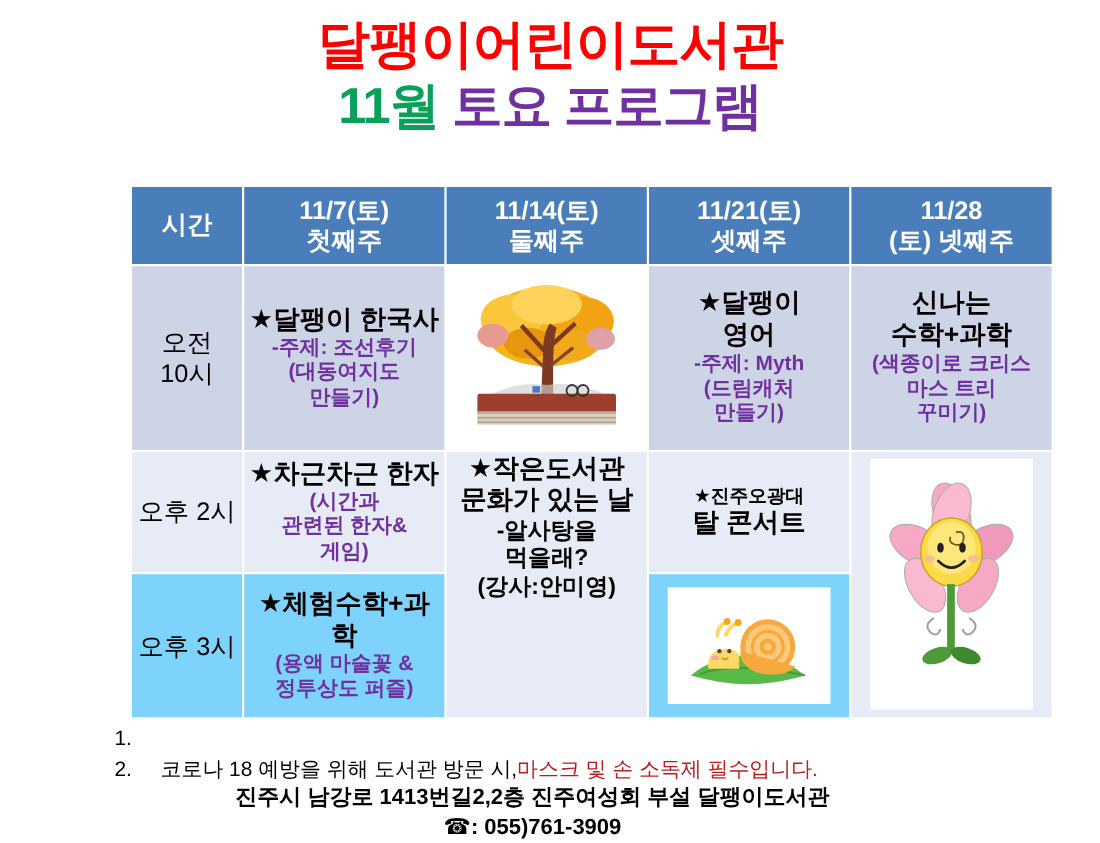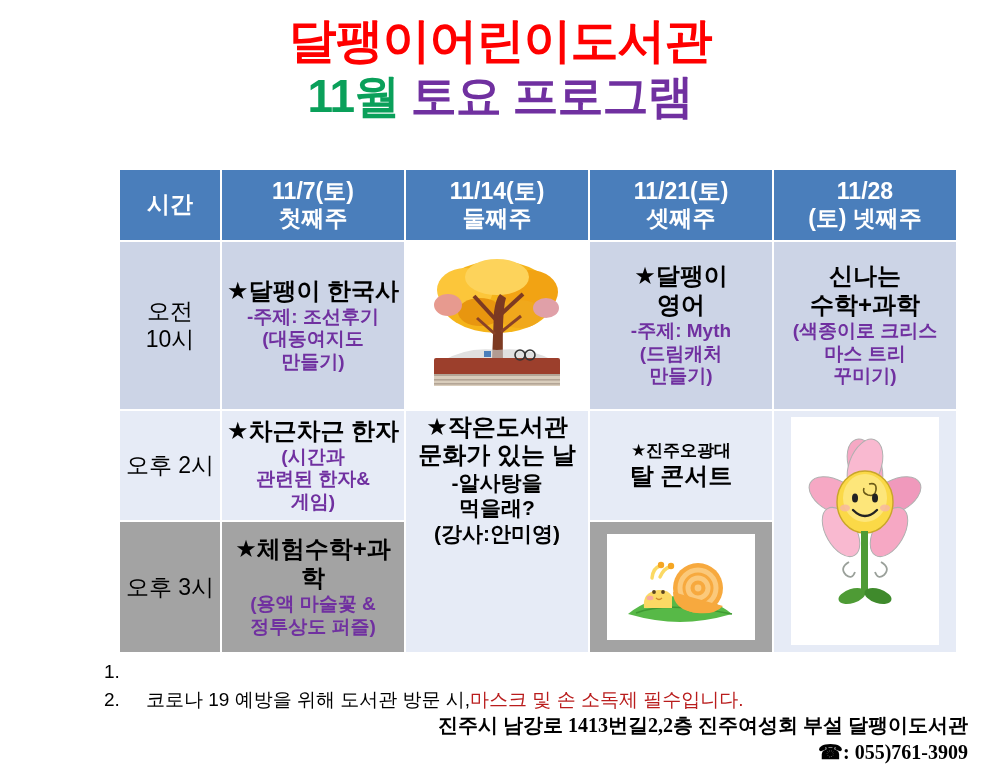--- a/index.html
+++ b/index.html
@@ -57,21 +57,21 @@
     background:#4a7ebb;
     color:#ffffff;
     font-weight:bold;
     font-size:23px;
     line-height:1.18;
     height:66px;
   }
   .hdr .d2{display:block;}
   .cell-dark{background:#ccd4e6;}
   .cell-light{background:#e6ebf6;}
-  .cell-mid{background:#a3a3a3;margin-top:12px;}
+  .cell-mid{background:#7dd3fc;margin-top:12px;}
   .cell-white{background:#ffffff;}
 
   .col-time{width:100px;}
   .col-wk{width:182px;}
 
   .time-txt{
     color:#000000;
     font-size:23px;
     line-height:1.25;
     font-weight:normal;
@@ -125,23 +125,22 @@
     font-size:19px;
     color:#000000;
     line-height:1.45;
   }
   .note-num{width:42px;flex:none;}
   .note-red{color:#b91c1c;}
   .addr-block{
     position:absolute;
     left:0;top:712px;
     width:968px;
-    text-align:right;
-    font-weight:bold;
-    font-family:Liberation Serif, serif;
+    text-align:center;
+    font-weight:bold;
   }
   .addr-line{font-size:20px;color:#000;line-height:1.35;}
   .tel-line{font-size:20px;color:#000;line-height:1.35;}
 </style>
 </head>
 <body>
 
 <div class="poster">
 
   <div class="title-block">
@@ -339,21 +338,21 @@
     </tbody>
       </table>
   </div>
 
   <div class="notes">
     <div class="note-row">
       <span class="note-num">1.</span>
     </div>
     <div class="note-row">
       <span class="note-num">2.</span>
-      <span>코로나 19 예방을 위해 도서관 방문 시, </span>
+      <span>코로나 18 예방을 위해 도서관 방문 시, </span>
         <span class="note-red">마스크 및 손 소독제 필수입니다.</span>
     </div>
   </div>
 
   <div class="addr-block">
     <div class="addr-line">진주시 남강로 1413번길2,2층 진주여성회 부설 달팽이도서관</div>
     <div class="tel-line">☎: 055)761-3909</div>
   </div>
 
 </div>

